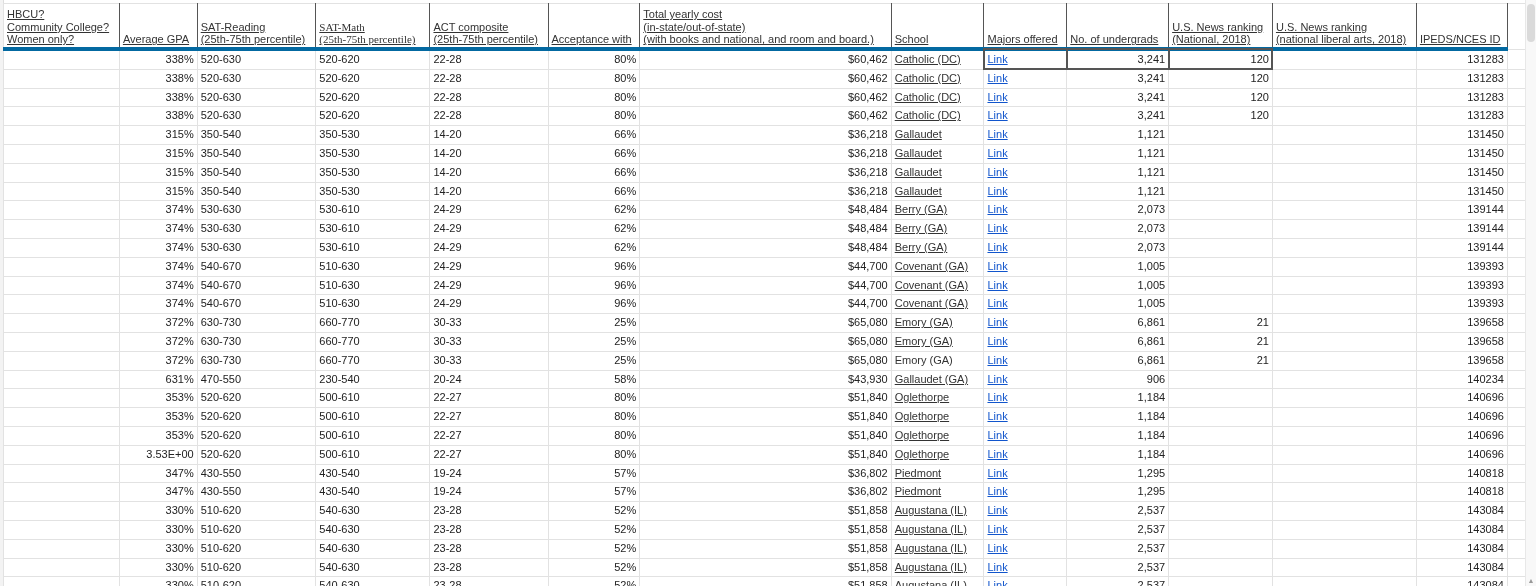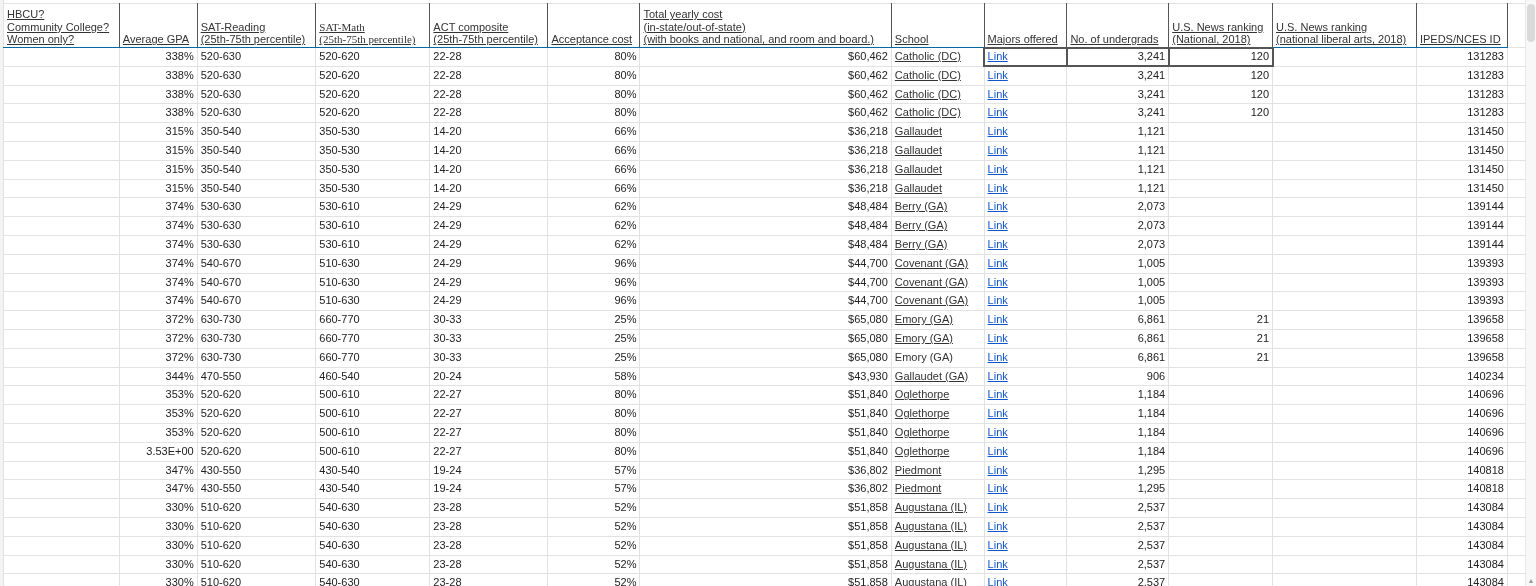--- a/index.html
+++ b/index.html
@@ -3,21 +3,21 @@
   <meta charset="utf-8">
   <style>
     html, body { margin:0; padding:0; background:#ffffff; }
     body { width:1536px; height:586px; overflow:hidden; position:relative;
            font-family:"Liberation Sans", sans-serif; font-size:11px; color:#222; }
     .grid { position:absolute; left:0; top:0; width:1526px; height:586px; overflow:hidden; }
     table { border-collapse:collapse; table-layout:fixed; position:absolute; left:3px; top:3px; }
     td, th { border:1px solid #e2e2e2; padding:0 3px; white-space:nowrap; overflow:hidden;
              height:17.8px; line-height:17.8px; font-weight:normal; }
     th { vertical-align:bottom; text-align:left; line-height:12.6px; height:42px;
-         border-bottom:1px solid #0369a1; border-right:1px solid #555; padding-bottom:1px; }
+         border-bottom:4px solid #0369a1; border-right:1px solid #555; padding-bottom:1px; }
     th span { text-decoration:underline; color:#333; display:block; }
     td.r { text-align:right; }
     td.school span { text-decoration:underline; color:#333; }
     td.school.plain span { text-decoration:none; }
     td.link span { color:#1155cc; text-decoration:underline; }
     td.sel { outline:2px solid #555; outline-offset:-1px; }
     .extra { width:21px; }
     .scrollbar { position:absolute; right:0; top:0; width:10px; height:586px; background:#f8f8f8;
                  border-left:1px solid #e8e8e8; }
     .thumb { position:absolute; left:1px; top:4px; width:8px; height:38px; background:#dadada; border-radius:4px; }
@@ -64,21 +64,21 @@
           </th>
           <th style="width: 117px; font-family: Liberation Serif, serif;">
             <span>SAT-Math</span>
             <span>(25th-75th percentile)</span>
           </th>
           <th style="width: 117px;">
             <span>ACT composite</span>
             <span>(25th-75th percentile)</span>
           </th>
           <th style="width: 89px;">
-            <span>Acceptance cost</span>
+            <span>Acceptance with</span>
           </th>
           <th style="width: 257px;">
             <span>Total yearly cost</span>
             <span>(in-state/out-of-state)</span>
             <span>(with books and national, and room and board.)</span>
           </th>
           <th style="width: 97px;">
             <span>School</span>
           </th>
           <th style="width: 81px;">
@@ -369,23 +369,23 @@
           <td class="school plain"><span>Emory (GA)</span></td>
           <td class="link"><span>Link</span></td>
           <td class="r"><span>6,861</span></td>
           <td class="r"><span>21</span></td>
           <td><span></span></td>
           <td class="r"><span>139658</span></td>
           <td class="extra"></td>
         </tr>
         <tr>
           <td><span></span></td>
-          <td class="r"><span>344%</span></td>
+          <td class="r"><span>631%</span></td>
           <td><span>470-550</span></td>
-          <td><span>460-540</span></td>
+          <td><span>230-540</span></td>
           <td><span>20-24</span></td>
           <td class="r"><span>58%</span></td>
           <td class="r"><span>$43,930</span></td>
           <td class="school"><span>Gallaudet (GA)</span></td>
           <td class="link"><span>Link</span></td>
           <td class="r"><span>906</span></td>
           <td class="r"><span></span></td>
           <td><span></span></td>
           <td class="r"><span>140234</span></td>
           <td class="extra"></td>

